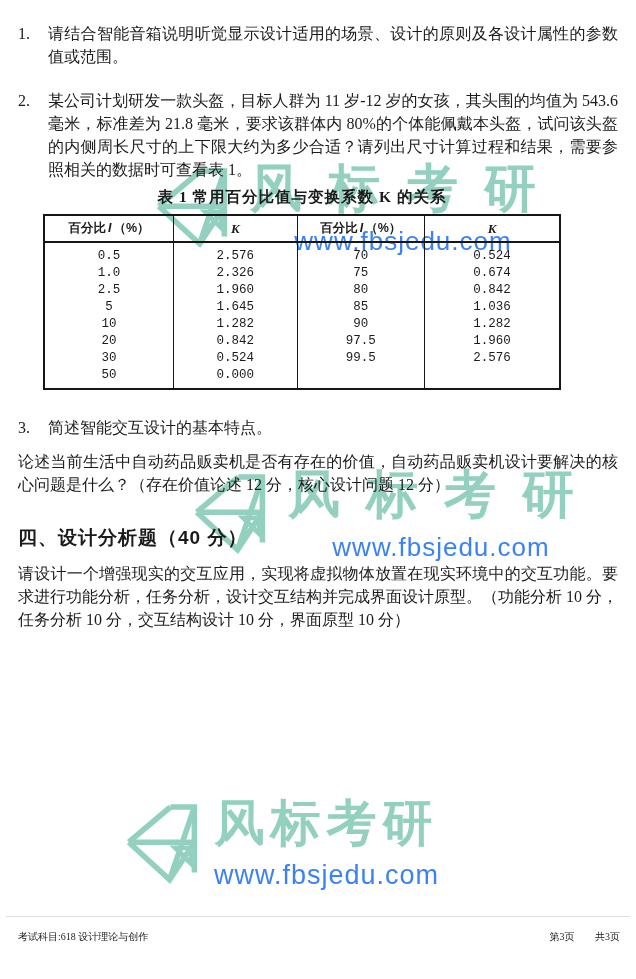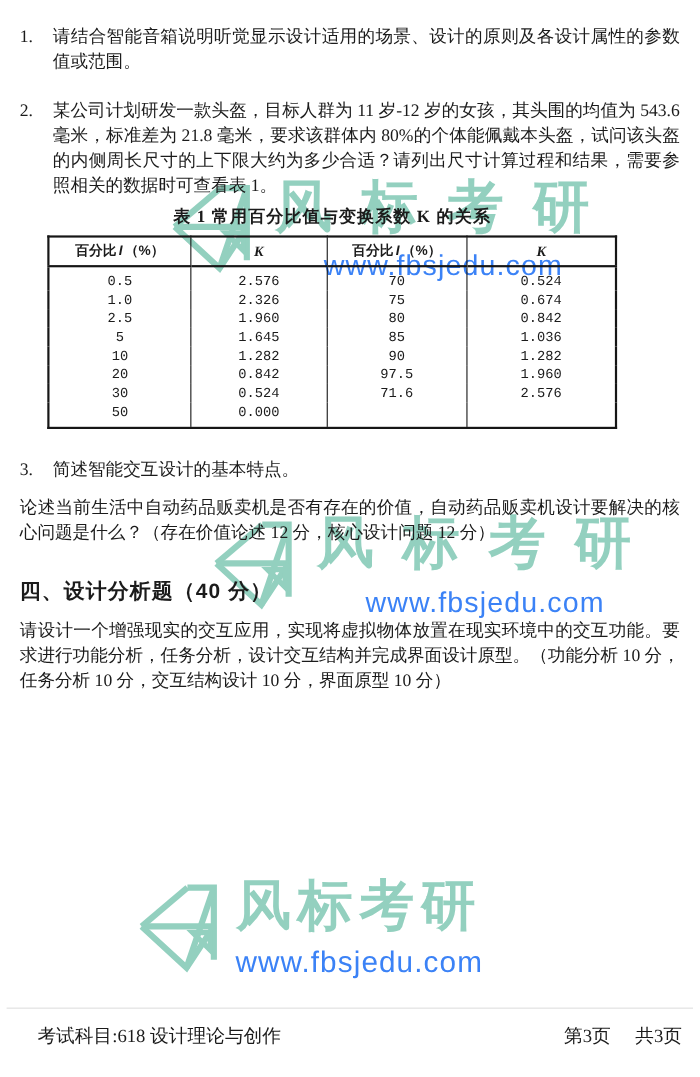--- a/index.html
+++ b/index.html
@@ -68,23 +68,23 @@
   .wm2 { left:172px; top:467px; }
   .wm3 { left:104px; top:797px; }
   .wm1 .wm-brand, .wm2 .wm-brand { font-size:52px; letter-spacing:26px; text-indent:6px; }
   .wm1 .wm-url,  .wm2 .wm-url  { font-size:26px; letter-spacing:1px; }
   .wm3 .wm-brand { font-size:50px; letter-spacing:6px; }
   .wm3 .wm-url { font-size:27px; letter-spacing:1px; }
 
   
   .footer-rule { position:absolute; left:6px; right:6px; top:916px; border-top:1px solid #dedede; z-index:2; }
   .footer {
-    position:absolute; left:34px; right:16px; top:930px; z-index:2;
+    position:absolute; left:18px; right:16px; top:930px; z-index:2;
     display:flex; justify-content:space-between; align-items:baseline;
-    font-size:17px;
+    font-size:10px;
   }
   .footer-right span + span { margin-left:18px; }
 </style>
 </head>
 <body>
 
 <div class="page">
 
   <div class="wm wm1">
     <span class="wm-logo">
@@ -199,21 +199,21 @@
             </tr>
             <tr>
               <td>20</td>
               <td>0.842</td>
               <td>97.5</td>
               <td>1.960</td>
             </tr>
             <tr>
               <td>30</td>
               <td>0.524</td>
-              <td>71.6</td>
+              <td>99.5</td>
               <td>2.576</td>
             </tr>
             <tr>
               <td>50</td>
               <td>0.000</td>
               <td></td>
               <td></td>
             </tr>
           </tbody>
       </table>

